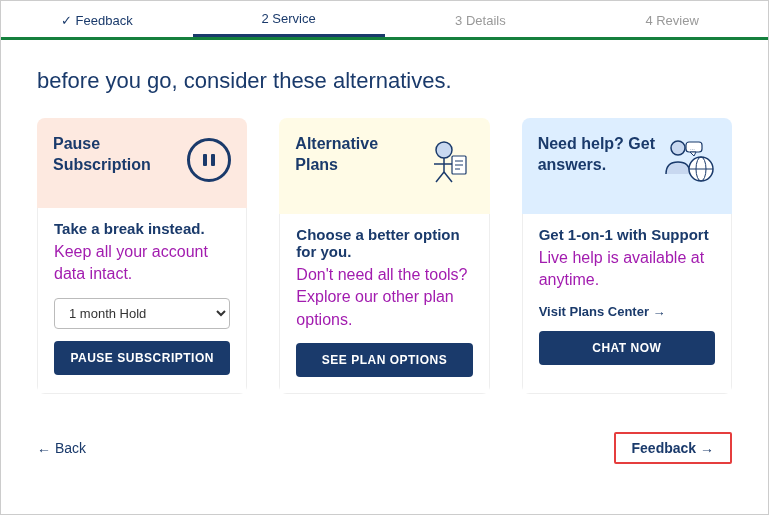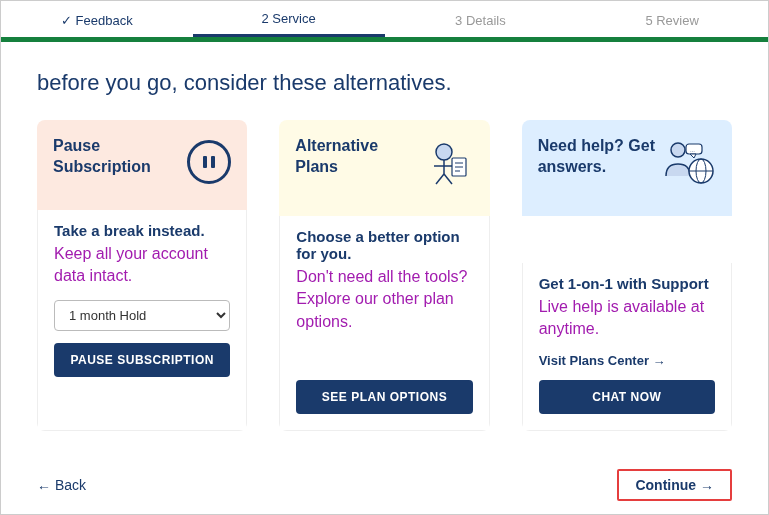--- a/index.html
+++ b/index.html
@@ -10,21 +10,21 @@
       height: 515px;
       overflow: hidden;
       border: 1px solid #ccc;
     }
 
     
     .stepper {
       display: flex;
       align-items: center;
       justify-content: space-around;
-      border-bottom: 5px solid #15803d;
+      border-bottom: 3px solid #15803d;
       padding: 10px 0 0;
       background: #fff;
     }
     .step {
       display: flex;
       flex-direction: column;
       align-items: center;
       font-size: 13px;
       color: #999;
       padding-bottom: 8px;
@@ -103,21 +103,21 @@
       margin-left: 8px;
       margin-top: 4px;
     }
 
     
     .card-alt .card-top { background: #fffbe6; }
     .card-alt .card-body { border: 1px solid #eee; border-top: none; }
 
     
     .card-help .card-top { background: #ddeeff; }
-    .card-help .card-body { border: 1px solid #eee; border-top: none; margin-top: 47px; }
+    .card-help .card-body { border: 1px solid #eee; border-top: none; }
 
     .body-main {
       font-size: 15px;
       font-weight: 600;
       color: #1a3a6b;
       margin-bottom: 4px;
     }
     .body-sub {
       font-size: 16px;
       color: #a21caf;
@@ -203,21 +203,21 @@
   <div class="step done">
     <span class="step-label">✓ Feedback</span>
   </div>
   <div class="step active">
     <span class="step-label">2 Service</span>
   </div>
   <div class="step">
     <span class="step-label">3 Details</span>
   </div>
   <div class="step">
-    <span class="step-label">5 Review</span>
+    <span class="step-label">4 Review</span>
   </div>
 </div>
 
 <div class="main">
   <h2 class="headline">before you go, consider these alternatives.</h2>
 
   <div class="cards">
 
     <div class="card card-pause">
       <div class="card-top">
@@ -296,14 +296,14 @@
         <a class="help-link">Visit Plans Center →</a>
         <button class="btn-primary">CHAT NOW</button>
       </div>
     </div>
 
   </div>
 </div>
 
 <div class="footer">
   <button class="back-btn">← Back</button>
-  <button class="continue-btn">Continue →</button>
+  <button class="continue-btn">Feedback →</button>
 </div>
 
 </body></html>

